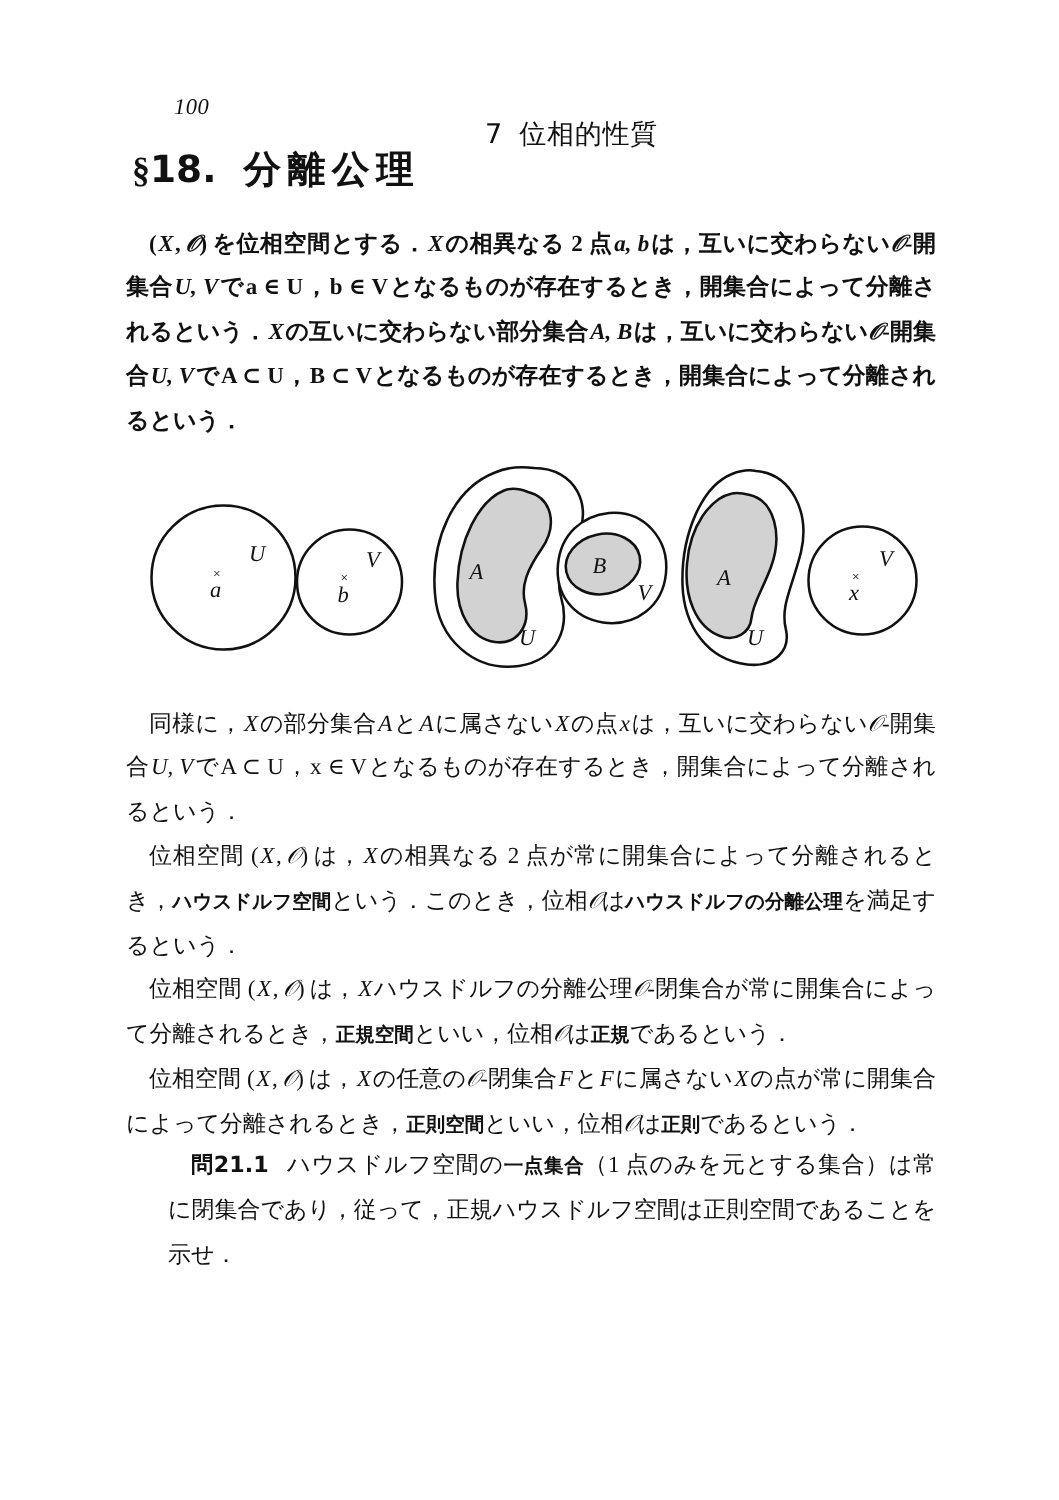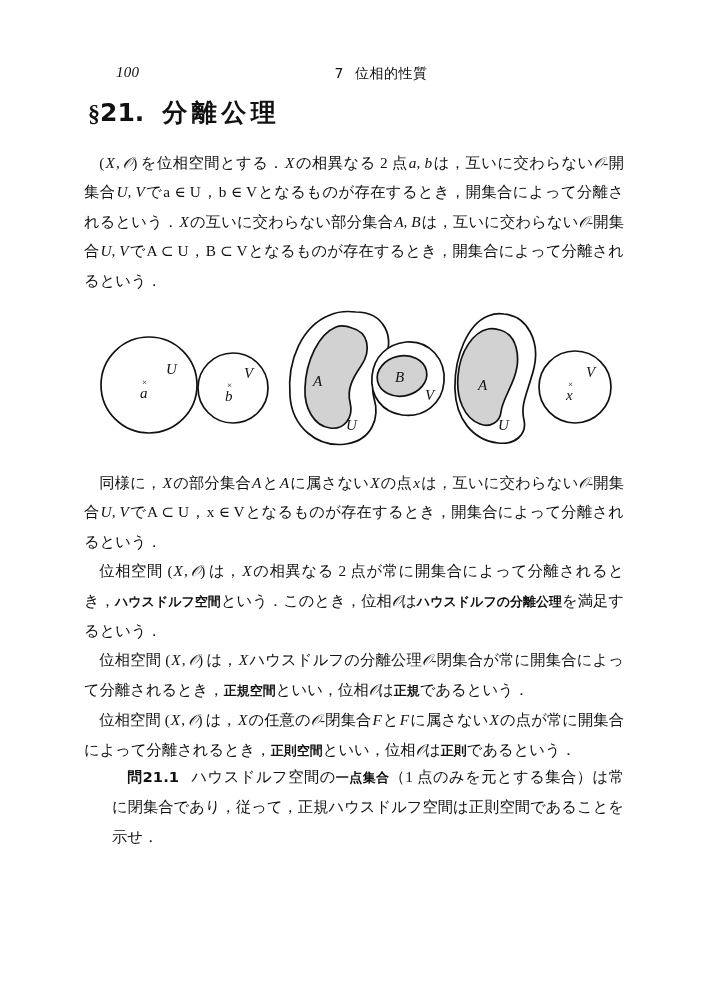--- a/index.html
+++ b/index.html
@@ -35,24 +35,24 @@
     left: 0;
     top: 0;
     font-style: italic;
     font-size: 15px;
     letter-spacing: 0.3px;
   }
   .runhead .chap {
     position: absolute;
     left: 0;
     right: 0;
-    top: 1px;
+    top: 13px;
     text-align: center;
     font-family: "DejaVu Sans", "Liberation Sans", sans-serif;
-    font-size: 14px;
+    font-size: 18px;
     letter-spacing: 0.5px;
   }
   .runhead .chap .cnum {
     margin-right: 11px;
   }
   
   .sect-title {
     position: absolute;
     left: 88px;
     top: 96px;
@@ -82,21 +82,21 @@
     width: 540px;
     font-size: 15.3px;
     line-height: 29.4px;
     text-align: justify;
     text-justify: inter-character;
   }
   .body-text p {
     margin: 0;
     text-indent: 1em;
   }
-  .blk1 { top: 148px; }
+  .blk1 { top: 148px; font-weight: bold; }
   .blk2 { top: 468px; }
   .blk3 { top: 762px; }
   .blk3 p { text-indent: 1em; }
   .blk3 .prob { margin-top: 0; margin-left: 28px; }
   .blk3 .prob2 { margin-top: 18px; }
   
   .m {
     font-family: "Liberation Serif", "DejaVu Serif", serif;
     font-style: italic;
     padding: 0 0.07em;
@@ -149,21 +149,21 @@
 <div class="page">
 
   <div class="runhead">
     <span class="folio">100</span>
     <span class="chap">
       <span class="cnum">7</span><span>位相的性質</span>
     </span>
   </div>
 
   <div class="sect-title">
-    <span class="sig">§</span><span class="snum">21.</span><span class="sname">分離公理</span>
+    <span class="sig">§</span><span class="snum">18.</span><span class="sname">分離公理</span>
   </div>
 
   <div class="body-text blk1">
     <p>(<span class="m">X</span>, <span class="scrO">𝒪</span>) <span>を位相空間とする．</span><span class="m">X</span><span>の相異なる 2 点</span><span class="m">a, b</span><span>は，互いに交わらない</span><span class="scrO">𝒪</span><span>-開集合</span><span class="m">U, V</span><span>で</span><span class="mu">a ∈ U</span><span>，</span><span class="mu">b ∈ V</span><span>となるものが存在するとき，開集合によって分離されるという．</span><span class="m">X</span><span>の互いに交わらない部分集合</span><span class="m">A, B</span><span>は，互いに交わらない</span><span class="scrO">𝒪</span><span>-開集合</span><span class="m">U, V</span><span>で</span><span class="mu">A ⊂ U</span><span>，</span><span class="mu">B ⊂ V</span><span>となるものが存在するとき，開集合によって分離されるという．</span></p>
   </div>
 
   <div class="figure">
     <svg width="545" height="160" viewBox="0 0 545 160" xmlns="http://www.w3.org/2000/svg">
 
       <g>

